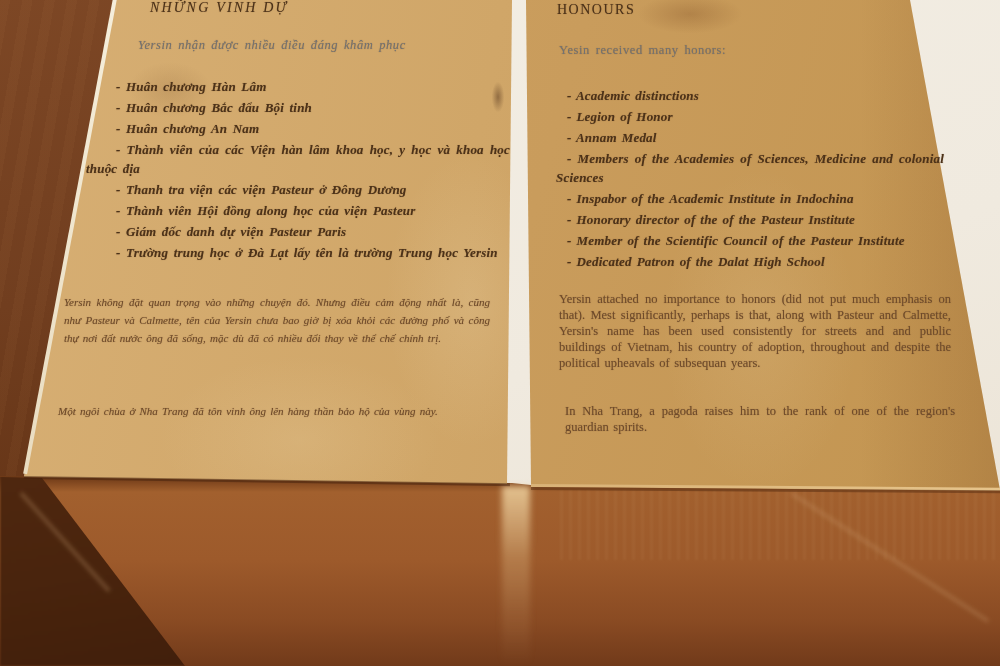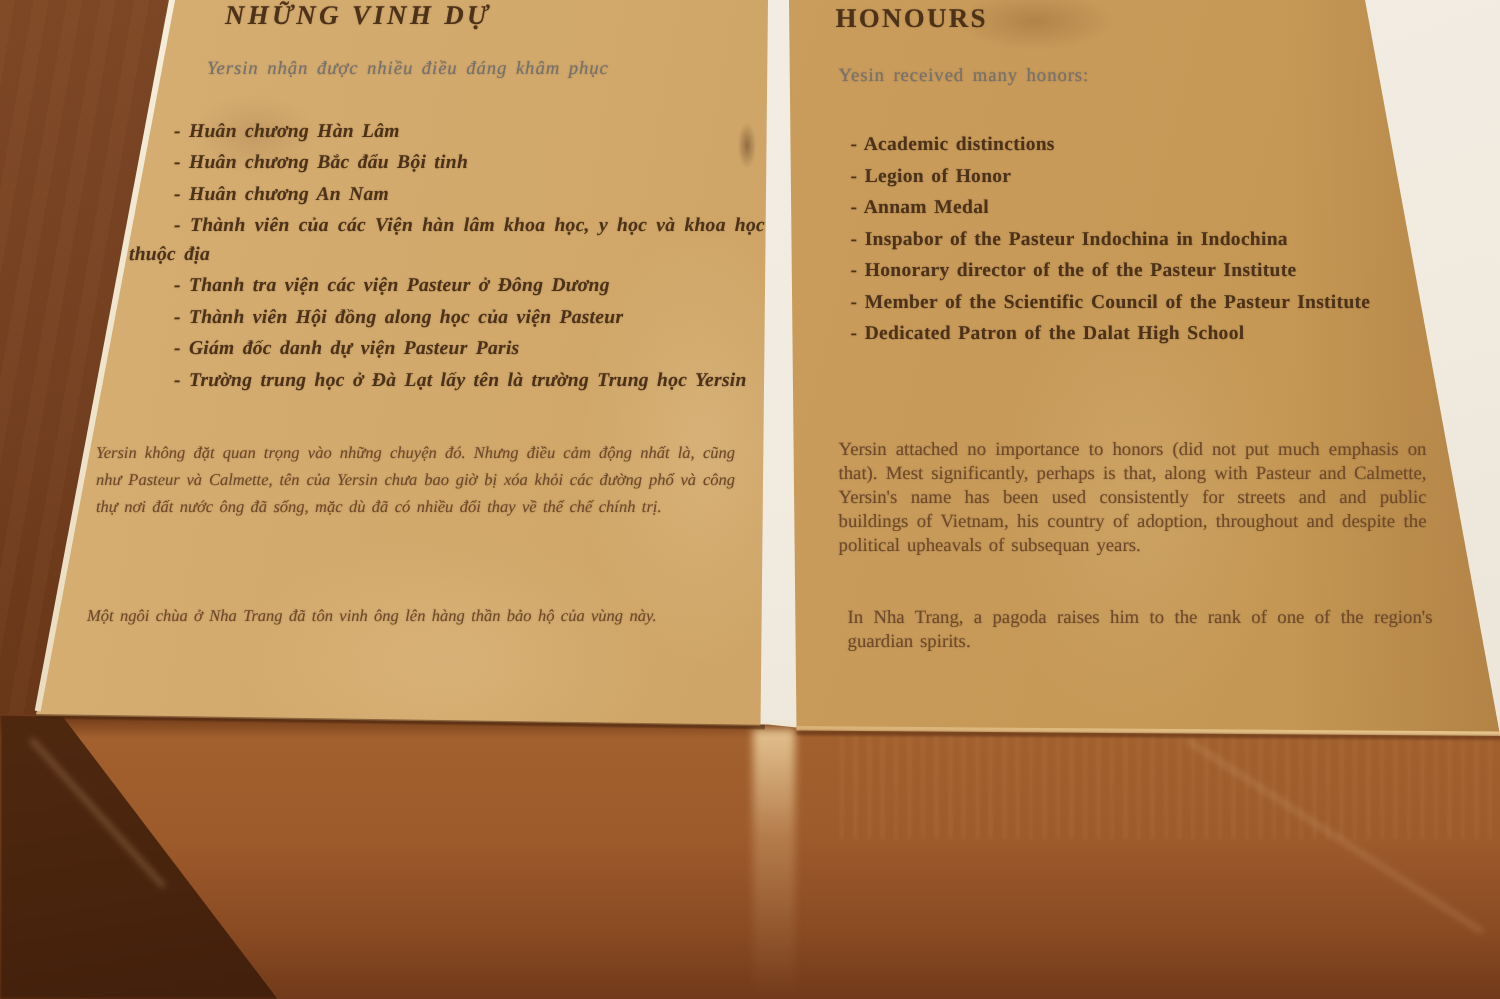--- a/index.html
+++ b/index.html
@@ -87,25 +87,25 @@
     transform-origin:left top;transform:rotate(.45deg);
   }
   .card-right-shadow{
     position:absolute;left:531px;top:487px;width:470px;height:3px;
     background:rgba(78,38,14,.45);filter:blur(.6px);
     transform-origin:left top;transform:rotate(.4deg);
   }
   
   .txt{position:absolute;color:#4c3219;text-shadow:0 0 1px rgba(100,65,35,.5);}
   .vn{font-style:italic;}
-  .card-title{font-size:18px;font-weight:bold;letter-spacing:2.2px;}
+  .card-title{font-size:14px;font-weight:normal;letter-spacing:2.2px;}
   .card-intro{font-size:12.5px;letter-spacing:.6px;word-spacing:2px;color:#737373;}
   .honor-list{list-style:none;margin:0;padding:0;font-size:13px;font-weight:bold;line-height:19px;letter-spacing:.2px;word-spacing:2px;}
   .honor-list li{margin:0 0 2px 0;text-indent:30px;}
-  .honor-list.en li{text-indent:11px;}
+  .honor-list.en li{text-indent:11px;font-style:italic;}
   .honor-list li:nth-child(4),.honor-list li:nth-child(8){text-align:justify;}
   .para{font-size:11px;line-height:18px;text-align:justify;color:#6e4a2a;word-spacing:1.5px;}
   .para.en{font-size:12.5px;line-height:16px;color:#6f4b2b;}
 </style>
 </head>
 <body>
 
 <div class="stage">
 
   <div class="backdrop"></div>
@@ -143,21 +143,22 @@
   <div class="card-right-gold-edge"></div>
   <div class="card-right-shadow"></div>
 
   <div class="txt card-title" style="left:557px;top:2px;letter-spacing:1.5px;">HONOURS</div>
   <div class="txt card-intro" style="left:559px;top:43px;">Yesin received many honors:</div>
 
   <ol class="honor-list en txt" style="left:556px;top:86px;width:388px;word-spacing:1.5px;">
     <li>- Academic distinctions</li>
     <li>- Legion of Honor</li>
     <li>- Annam Medal</li>
-    <li>- Inspabor of the Pasteur Indochina in Indochina</li>
+    <li>- Members of the Academies of Sciences, Medicine and colonial Sciences</li>
+    <li>- Inspabor of the Academic Institute in Indochina</li>
     <li>- Honorary director of the of the Pasteur Institute</li>
     <li>- Member of the Scientific Council of the Pasteur Institute</li>
     <li>- Dedicated Patron of the Dalat High School</li>
   </ol>
 
   <div class="txt para en" style="left:559px;top:291px;width:392px;">Yersin attached no importance to honors (did not put much emphasis on that). Mest significantly, perhaps is that, along with Pasteur and Calmette, Yersin's name has been used consistently for streets and and public buildings of Vietnam, his country of adoption, throughout and despite the political upheavals of subsequan years.</div>
   <div class="txt para en" style="left:565px;top:403px;width:390px;">In Nha Trang, a pagoda raises him to the rank of one of the region's guardian spirits.</div>
 
 </div>
 

